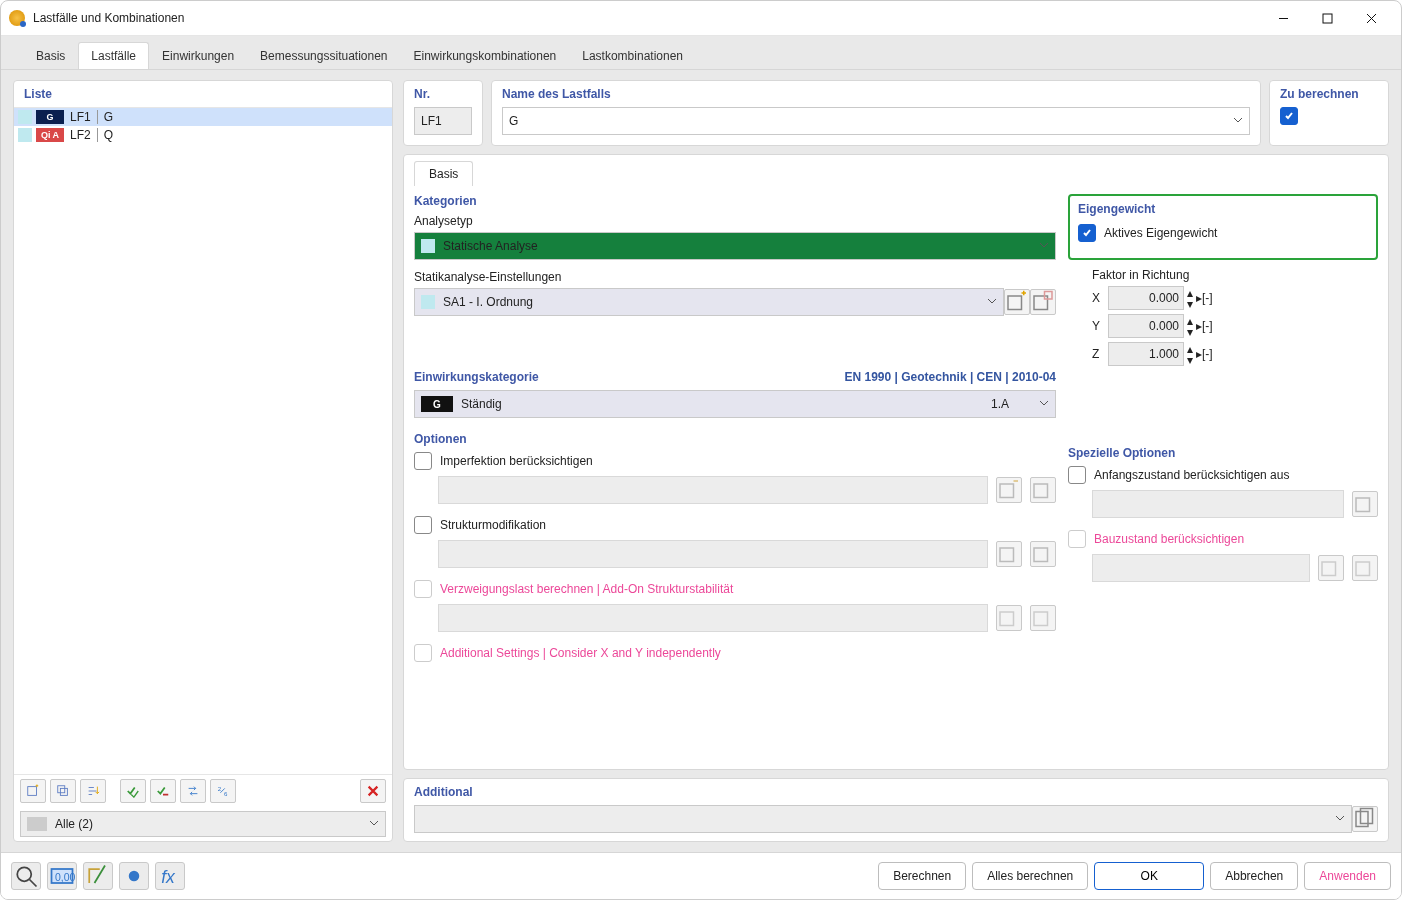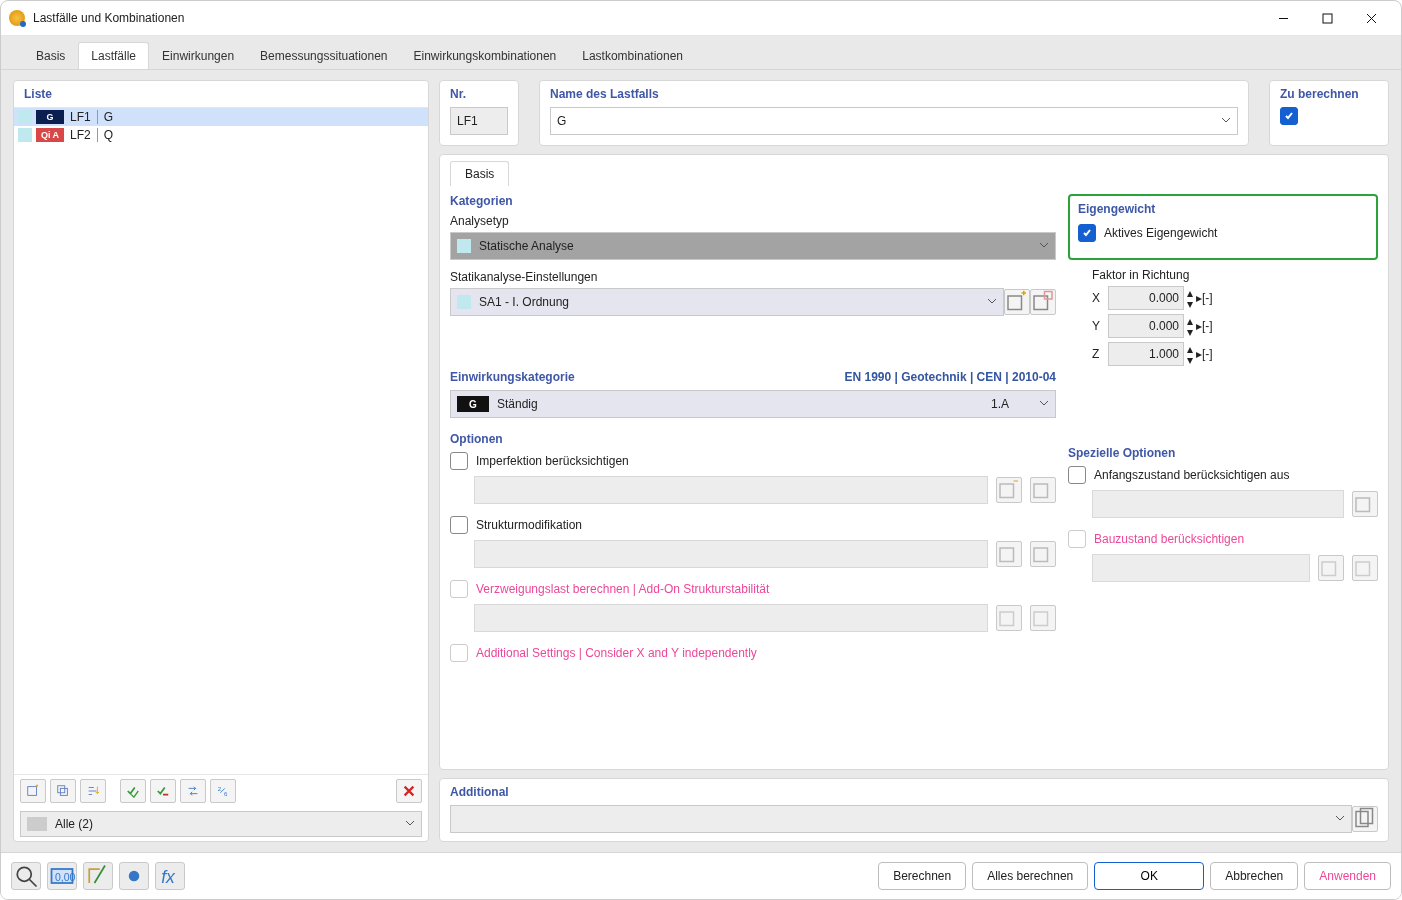--- a/index.html
+++ b/index.html
@@ -8,21 +8,21 @@
 .titlebar .icon{width:16px;height:16px;margin-right:8px;display:inline-block;background:radial-gradient(#f7c146,#d98f00);border-radius:50%;position:relative;}
 .titlebar .icon::after{content:"";position:absolute;width:6px;height:6px;background:#2a66c6;border-radius:50%;right:-1px;bottom:-1px;}
 .titlebar .title{flex:1;font-size:12px;}
 .winbtn{width:44px;height:28px;display:flex;align-items:center;justify-content:center;}
 .winbtn svg{width:11px;height:11px;stroke:#111;}
 .tabs-outer{background:#e9e9e9;border-bottom:1px solid #d6d6d6;padding:6px 8px 0 22px;display:flex;gap:0;}
 .tab{padding:6px 12px;border:1px solid transparent;border-bottom:none;font-size:12px;color:#333;border-top-left-radius:3px;border-top-right-radius:3px;cursor:default;}
 .tab.active{background:#fff;border-color:#d7d7d7;}
 .body{flex:1;display:flex;gap:10px;padding:10px 12px;background:#e9e9e9;min-height:0;}
 .panel{background:#fff;border:1px solid #d7d7d7;border-radius:4px;box-sizing:border-box;}
-.left-panel{width:416px;display:flex;flex-direction:column;}
+.left-panel{width:380px;display:flex;flex-direction:column;}
 .section-title{color:#3f57a6;font-weight:600;padding:6px 10px;}
 .list{flex:1;border-top:1px solid #e6e6e6;overflow:auto;}
 .list-row{display:flex;align-items:center;height:18px;padding:0 4px;}
 .list-row.sel{background:#cfe1fb;}
 .badge{display:inline-flex;align-items:center;justify-content:center;height:14px;padding:0 4px;font-size:9px;font-weight:700;color:#fff;min-width:20px;margin-left:4px;}
 .badge.g{background:#0a1f4f;}
 .badge.q{background:#d94848;}
 .swatch{width:14px;height:14px;background:#bfe9ef;display:inline-block;}
 .lfid{margin:0 6px;font-size:12px;}
 .list-row.sel .lfid{}
@@ -30,21 +30,21 @@
 .left-toolbar{display:flex;gap:4px;padding:4px 6px;align-items:center;border-top:1px solid #e6e6e6;}
 .tool-btn{width:24px;height:22px;border:1px solid #c9c9c9;background:#f4f4f4;display:flex;align-items:center;justify-content:center;border-radius:2px;}
 .tool-btn svg{width:14px;height:14px;}
 .tool-btn.red svg{stroke:#d62323;fill:#d62323;}
 .left-filter{padding:4px 6px;}
 .select{height:24px;border:1px solid #c9c9c9;background:#ededed;display:flex;align-items:center;padding:0 6px;position:relative;}
 .select .chev{position:absolute;right:6px;}
 .select .chev svg{width:10px;height:10px;stroke:#555;}
 .color-sq{width:20px;height:14px;background:#ccc;margin-right:8px;display:inline-block;}
 .right-area{flex:1;display:flex;flex-direction:column;gap:8px;min-width:0;}
-.header-row{display:flex;gap:20px;}
+.header-row{display:flex;gap:8px;}
 .header-cell{flex:0 0 auto;}
 .grow{flex:1;min-width:0;}
 .field-label{color:#3f57a6;font-weight:600;padding:6px 10px;}
 .field-body{padding:0 10px 10px 10px;}
 .textfield{height:26px;border:1px solid #c9c9c9;background:#ededed;display:flex;align-items:center;padding:0 6px;}
 .textfield.white{background:#fff;}
 .checkbox{width:16px;height:16px;border:1px solid #1560d0;border-radius:3px;background:#1560d0;display:inline-flex;align-items:center;justify-content:center;}
 .checkbox.unchecked{background:#fff;border-color:#888;}
 .checkbox svg{width:10px;height:10px;stroke:#fff;stroke-width:2;fill:none;}
 .main-panel{flex:1;display:flex;flex-direction:column;}
@@ -228,21 +228,21 @@
       <div class="panel main-panel">
         <div class="sub-tabs">
           <div class="sub-tab">Basis</div>
         </div>
         <div class="scroll">
           <div class="two-col">
             <div class="col-main">
               <div class="group">
                 <div class="group-head">Kategorien</div>
                 <span class="label">Analysetyp</span>
-                <div class="select textfield" style="background:#a3a3a3">
+                <div class="select textfield" style="background:#15803d">
                   <span style="width:14px;height:14px;background:#bfe9ef;margin-right:8px"></span>
                   <span>Statische Analyse</span>
                   <span class="chev"><svg viewBox="0 0 10 10">
                         <path d="M1 3 L5 7 L9 3" fill="none" stroke="#555"></path>
                       </svg></span>
                 </div>
                 <div style="height:10px"></div>
                 <span class="label">Statikanalyse-Einstellungen</span>
                 <div class="row">
                   <div class="select textfield" style="flex:1;background:#e5e5ef">

